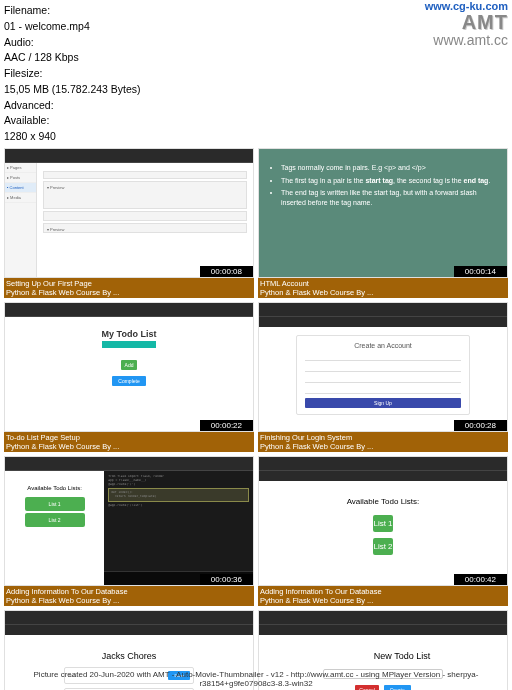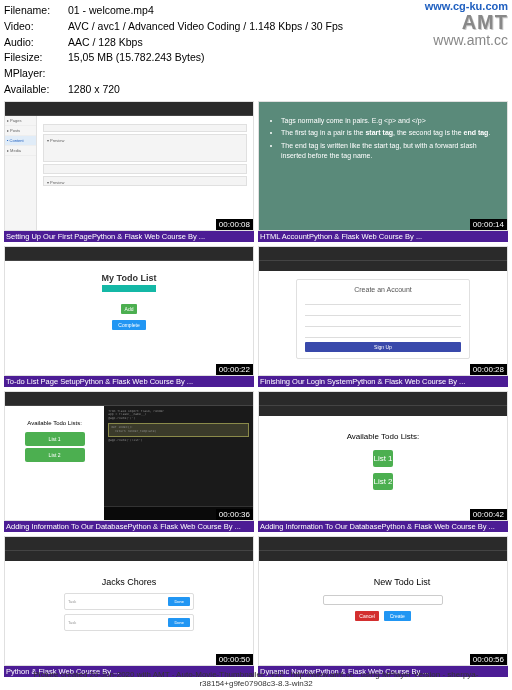--- a/index.html
+++ b/index.html
@@ -10,21 +10,21 @@
       font-family: Arial, sans-serif;
       font-size: 10px;
       color: #000;
       position: relative;
     }
     .meta-table {
       padding: 3px 4px;
       font-size: 10.5px;
       line-height: 1.5;
     }
-    .meta-row { display: flex; }
+    .meta-row { display: flex; flex-direction: column; }
     .meta-label { width: 64px; }
     .meta-value { flex: 1; }
     .logo-area {
       position: absolute;
       top: 0;
       right: 4px;
       text-align: right;
     }
     .logo-url {
       color: #2060c0;
@@ -54,36 +54,37 @@
     }
     .thumb {
       width: 100%;
       height: 130px;
       background: #fff;
       position: relative;
       overflow: hidden;
       border: 1px solid #e0e0e0;
     }
     .caption-bar {
-      background: #4c1d95;
+      background: #a16207;
       color: #fff;
       font-size: 7.5px;
       padding: 1px 2px;
       display: flex;
-      justify-content: flex-start;
+      justify-content: center;
       width: 100%;
+      flex-direction: column;
     }
     .timestamp-box {
       position: absolute;
       bottom: 0;
       right: 0;
       background: #000;
       color: #fff;
       font-size: 8px;
-      padding: 1px 3px;
+      padding: 1px 11px;
     }
     .browser-top {
       height: 14px;
       background: #2a2a2a;
       border-bottom: 1px solid #444;
     }
     .footer-text {
       font-size: 8px;
       color: #333;
       padding: 2px 4px;
@@ -276,37 +277,33 @@
   </style>
 </head>
 <body>
 
 <div class="meta-table">
   <div class="meta-row">
     <div class="meta-label">Filename:</div>
     <div class="meta-value">01 - welcome.mp4</div>
   </div>
   <div class="meta-row">
-    <div class="meta-label">Video:</div>
-    <div class="meta-value">AVC / avc1 / Advanced Video Coding / 1.148 Kbps / 30 Fps</div>
-  </div>
-  <div class="meta-row">
     <div class="meta-label">Audio:</div>
     <div class="meta-value">AAC / 128 Kbps</div>
   </div>
   <div class="meta-row">
     <div class="meta-label">Filesize:</div>
     <div class="meta-value">15,05 MB (15.782.243 Bytes)</div>
   </div>
   <div class="meta-row">
-    <div class="meta-label">MPlayer:</div>
+    <div class="meta-label">Advanced:</div>
   </div>
   <div class="meta-row">
     <div class="meta-label">Available:</div>
-    <div class="meta-value">1280 x 720</div>
+    <div class="meta-value">1280 x 940</div>
   </div>
 </div>
 
 <div class="logo-area">
   <div class="logo-url">www.cg-ku.com</div>
   <div class="logo-brand">AMT</div>
   <div class="logo-sub">www.amt.cc</div>
 </div>
 
 <div class="grid">

